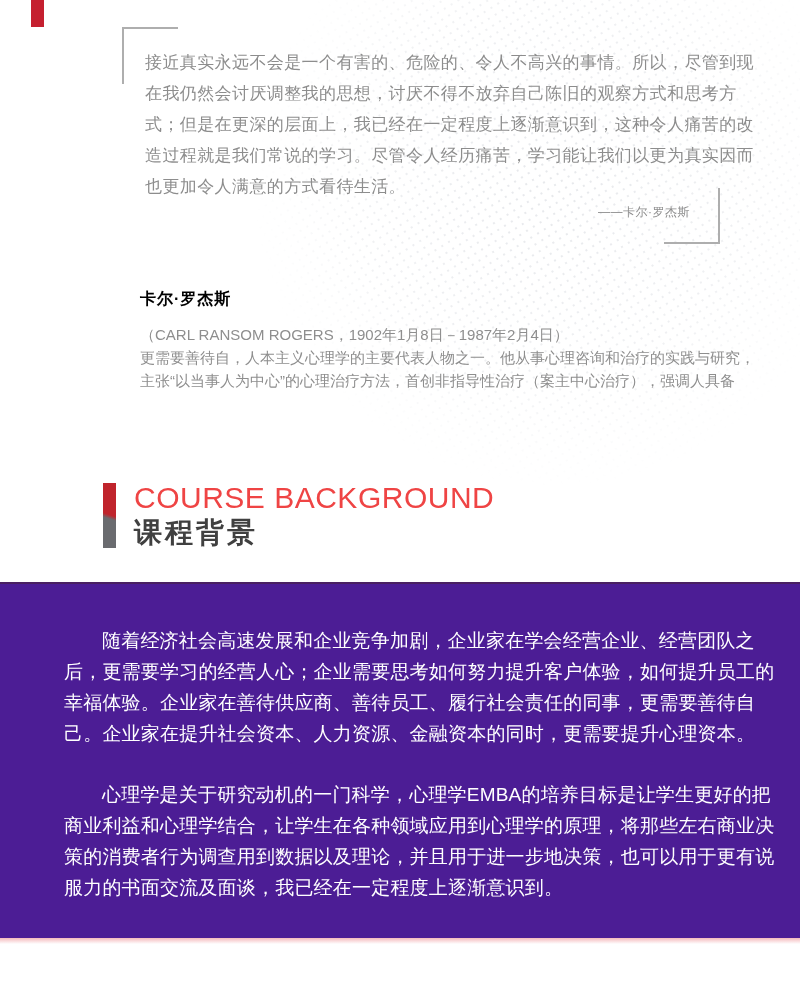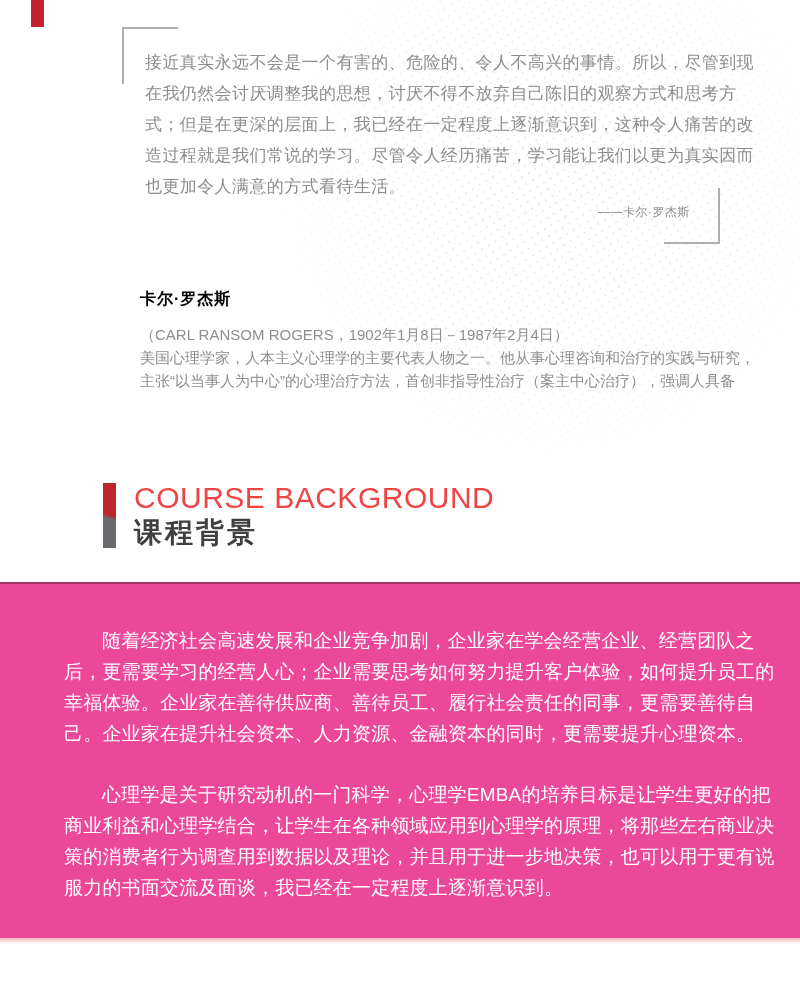--- a/index.html
+++ b/index.html
@@ -42,21 +42,21 @@
               line-height:24px; margin-bottom:12px; }
 
   .heading-bar { position:absolute; left:103px; top:483px; width:13px; height:65px;
                  background:linear-gradient(198deg, #c0242c 0%, #c0242c 49%, #6a6b6f 55%, #6a6b6f 100%); }
   .heading-en { position:absolute; left:134px; top:481px; font-size:30px; color:#ef4444;
                 letter-spacing:.5px; line-height:34px; }
   .heading-zh { position:absolute; left:134px; top:517px; font-size:28px; font-weight:bold;
                 color:#404040; letter-spacing:3px; line-height:32px; }
 
   .red-section { position:absolute; left:0; top:582px; width:800px; height:356px;
-                 background:#ec4899; }
+                 background:#4c1d95; }
   .red-section::before { content:""; position:absolute; left:0; top:0; width:100%; height:2px;
                          background:rgba(70,35,35,.45); }
   .red-section::after { content:""; position:absolute; left:0; bottom:-6px; width:100%; height:6px;
                         background:linear-gradient(rgba(221,26,34,.3), rgba(221,26,34,0)); }
   .red-p { position:absolute; left:64px; width:716px; color:#ffffff;
            font-size:19px; line-height:31px; letter-spacing:.2px; }
   .red-p div { white-space:nowrap; }
   .red-p .indent { padding-left:38px; }
   .p1 { top:43px; }
   .p2 { top:197px; }
@@ -79,21 +79,21 @@
     <div>式；但是在更深的层面上，我已经在一定程度上逐渐意识到，这种令人痛苦的改</div>
     <div>造过程就是我们常说的学习。尽管令人经历痛苦，学习能让我们以更为真实因而</div>
     <div>也更加令人满意的方式看待生活。</div>
   </div>
 
   <div class="quote-attr">——卡尔·罗杰斯</div>
 
   <div class="bio">
     <div class="bio-name">卡尔·罗杰斯</div>
     <div>（CARL RANSOM ROGERS，1902年1月8日－1987年2月4日）</div>
-    <div>美国心理学家，人本主义心理学的主要代表人物之一。他从事心理咨询和治疗的实践与研究，</div>
+    <div>更需要善待自，人本主义心理学的主要代表人物之一。他从事心理咨询和治疗的实践与研究，</div>
     <div>主张“以当事人为中心”的心理治疗方法，首创非指导性治疗（案主中心治疗），强调人具备</div>
   </div>
 
   <div class="heading-bar"></div>
   <div class="heading-en">COURSE BACKGROUND</div>
   <div class="heading-zh">课程背景</div>
 
   <div class="red-section">
     <div class="red-p p1">
       <div class="indent">随着经济社会高速发展和企业竞争加剧，企业家在学会经营企业、经营团队之</div>

